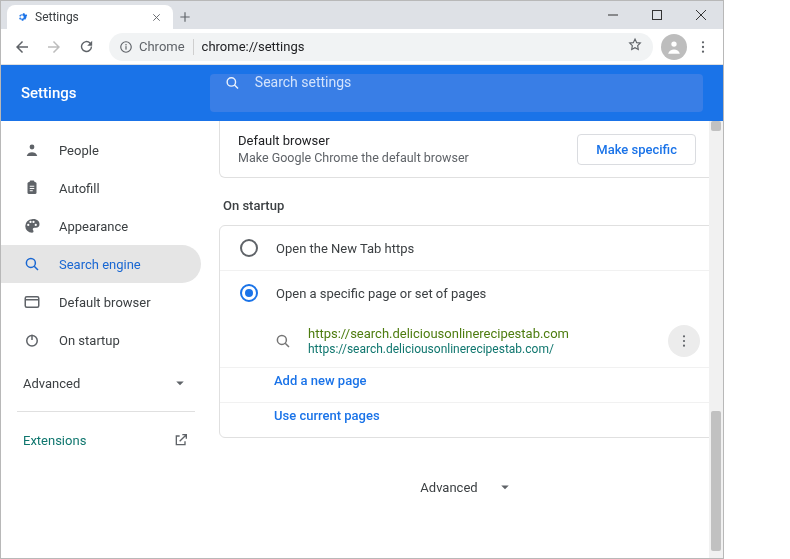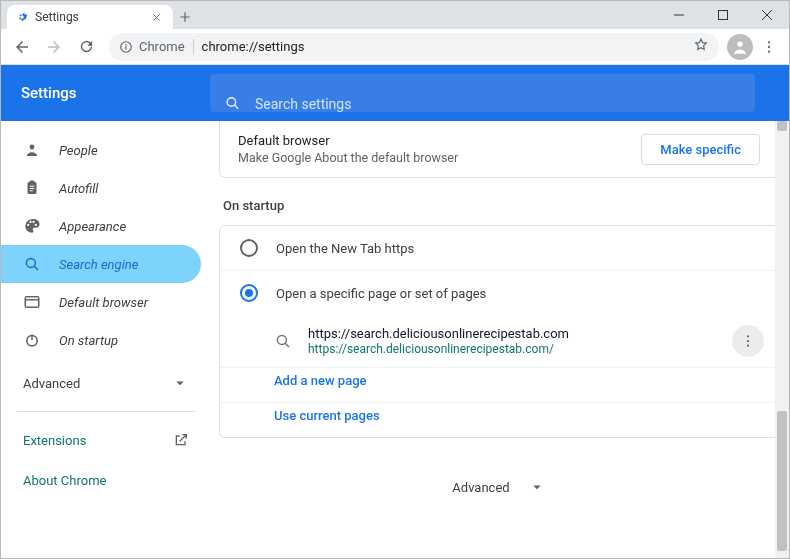--- a/index.html
+++ b/index.html
@@ -3,21 +3,21 @@
 <meta charset="utf-8">
 <style>
 * { margin: 0; padding: 0; box-sizing: border-box; font-family: "Segoe UI", Roboto, Arial, sans-serif; }
 body { width: 790px; height: 559px; background: #fff; overflow: hidden; position: relative; }
 
 
 .watermark { position: absolute; inset: 0; display: flex; align-items: center; justify-content: center; pointer-events: none; z-index: 0; }
 .watermark svg { width: 560px; height: 560px; opacity: 0.07; }
 
 
-.window { position: relative; z-index: 1; width: 790px; height: 559px; border: 1px solid #b8b8b8; background: rgba(255,255,255,0); display: flex; flex-direction: column; }
+.window { position: relative; z-index: 1; width: 724px; height: 559px; border: 1px solid #b8b8b8; background: rgba(255,255,255,0); display: flex; flex-direction: column; }
 
 .titlebar { height: 28px; display: flex; align-items: stretch; background: #dee1e6; }
 .tab { display: flex; align-items: center; background: #fff; border-top-right-radius: 8px; border-top-left-radius: 8px; padding: 0 10px 0 8px; gap: 6px; margin: 4px 0 0 6px; height: 24px; font-size: 12px; color: #3c4043; }
 .tab .favicon { width: 14px; height: 14px; display: flex; align-items: center; justify-content: center; }
 .tab .close { width: 12px; height: 12px; display:flex; align-items:center; justify-content:center; color:#5f6368; }
 .newtab { width: 24px; display: flex; align-items: center; justify-content: center; color: #5f6368; margin-top:4px; }
 .win-controls { margin-left: auto; display: flex; }
 .win-controls div { width: 44px; display: flex; align-items: center; justify-content: center; color: #333; }
 .win-controls svg { width: 12px; height: 12px; }
 
@@ -28,29 +28,29 @@
 .omnibox .chip { font-size: 13px; color: #5f6368; display:flex; align-items:center; gap:6px; }
 .omnibox .url { font-size: 13px; color: #202124; }
 .omnibox .star { margin-left: auto; color:#5f6368; }
 .avatar { width: 26px; height: 26px; border-radius:50%; background:#bdbdbd; display:flex; align-items:center; justify-content:center; color:#fff; }
 .menu-dots { width:28px; display:flex; align-items:center; justify-content:center; color:#5f6368; }
 
 .content { flex: 1; display: flex; flex-direction: column; min-height: 0; }
 
 .header { height: 56px; background: #1a73e8; display: flex; align-items: center; padding: 0 20px; gap: 14px; }
 .header .title { color: #fff; font-size: 15px; font-weight: 500; width: 175px; }
-.searchbox { flex: 1; height: 38px; background: #397ee6; border-radius: 4px; display:flex; align-items:flex-end; padding: 0 14px; gap: 14px; max-width: 545px; }
+.searchbox { flex: 1; height: 38px; background: #397ee6; border-radius: 4px; display:flex; align-items:flex-start; padding: 0 14px; gap: 14px; max-width: 545px; }
 .searchbox svg { color:#fff; opacity:.9; }
 .searchbox input { background: transparent; border: none; outline: none; color: #fff; font-size: 14px; width: 100%; }
 .searchbox input::placeholder { color: #d3e3fc; }
 
 .body { flex: 1; display: flex; min-height: 0; background: #fff; position: relative; }
 .sidebar { width: 210px; padding-top: 10px; }
-.nav-item { height: 38px; display:flex; align-items:center; gap: 18px; padding: 0 22px; font-size: 13px; color:#3c4043; border-radius: 0 19px 19px 0; margin-right: 10px; cursor: pointer; font-style: italic; }
-.nav-item.active { background: #7dd3fc; color:#1967d2; }
+.nav-item { height: 38px; display:flex; align-items:center; gap: 18px; padding: 0 22px; font-size: 13px; color:#3c4043; border-radius: 0 19px 19px 0; margin-right: 10px; cursor: pointer; }
+.nav-item.active { background: #e5e5e5; color:#1967d2; }
 .nav-item.active svg { color:#1967d2; }
 .nav-item svg { color:#5f6368; width:18px; height:18px; }
 .adv-row { height: 40px; display:flex; align-items:center; padding: 0 22px; font-size: 13px; color:#3c4043; justify-content: space-between; cursor:pointer; margin-top:4px; }
 .divider { height:1px; background:#e0e0e0; margin: 8px 16px; }
 .ext-row { height: 40px; display:flex; align-items:center; padding: 0 22px; font-size: 13px; color:#0f766e; justify-content: space-between; cursor:pointer; }
 
 .main { flex:1; overflow-y: auto; padding: 0 8px 0 0; }
 .main-inner { max-width: 560px; margin: 0 0 0 8px; }
 
 .card { background:#fff; border:1px solid #e0e0e0; border-radius: 6px; margin-bottom: 20px; }
@@ -65,21 +65,21 @@
 
 .radio-row { display:flex; align-items:center; gap: 18px; padding: 13px 20px; border-bottom: 1px solid #f1f1f1; font-size: 13px; color:#3c4043; cursor:pointer; }
 .radio-row:last-of-type { border-bottom:none; }
 .radio { width:18px; height:18px; border:2px solid #5f6368; border-radius:50%; flex-shrink:0; position:relative; }
 .radio.checked { border-color:#1a73e8; }
 .radio.checked::after { content:""; position:absolute; inset:3px; background:#1a73e8; border-radius:50%; }
 
 .page-entry { display:flex; align-items:center; gap: 16px; padding: 10px 14px 10px 54px; }
 .page-entry .mag { color:#757575; }
 .page-text { flex:1; }
-.page-line1 { font-size:13px; color:#0f172a; }
+.page-line1 { font-size:13px; color:#4d7c0f; }
 .page-line2 { font-size:12px; color:#0f766e; margin-top:1px; }
 .more-btn { width:32px; height:32px; border-radius:50%; background:#ececec; display:flex; align-items:center; justify-content:center; color:#5f6368; cursor:pointer; }
 
 .link-row { padding: 2px 20px 13px 54px; border-top:1px solid #f1f1f1; }
 .link-row a { color:#1a73e8; font-size:13px; font-weight:500; text-decoration:none; cursor:pointer; }
 
 .adv-footer { display:flex; align-items:center; justify-content:center; gap: 18px; padding: 20px 0 30px; font-size:13px; color:#3c4043; cursor:pointer; }
 
 .vscroll { position:absolute; right:0; top:0; bottom:0; width:14px; background:#f1f1f1; }
 .vscroll .thumb { position:absolute; left:2px; right:2px; background:#c1c1c1; border-radius:2px; }
@@ -248,33 +248,30 @@
               <path fill="#5f6368" d="M7 10l5 5 5-5z"></path>
             </svg>
         </div>
         <div class="divider"></div>
         <div class="ext-row">
           <span>Extensions</span>
           <svg viewBox="0 0 24 24" width="16" height="16">
               <path fill="none" stroke="#5f6368" stroke-width="2" d="M14 4h6v6M20 4L10 14M18 14v5H5V6h5"></path>
             </svg>
         </div>
-        <div class="ext-row">
-          <span>About Chrome</span>
-        </div>
       </div>
 
       <div class="main">
         <div class="main-inner">
 
           <div class="card top">
             <div class="db-row">
               <div class="db-text">
                 <div class="db-title">Default browser</div>
-                <div class="db-sub">Make Google About the default browser</div>
+                <div class="db-sub">Make Google Chrome the default browser</div>
               </div>
               <button class="btn-outline">Make specific</button>
             </div>
           </div>
 
           <div class="section-title">On startup</div>
 
           <div class="card">
             <div class="radio-row">
               <span class="radio"></span>

